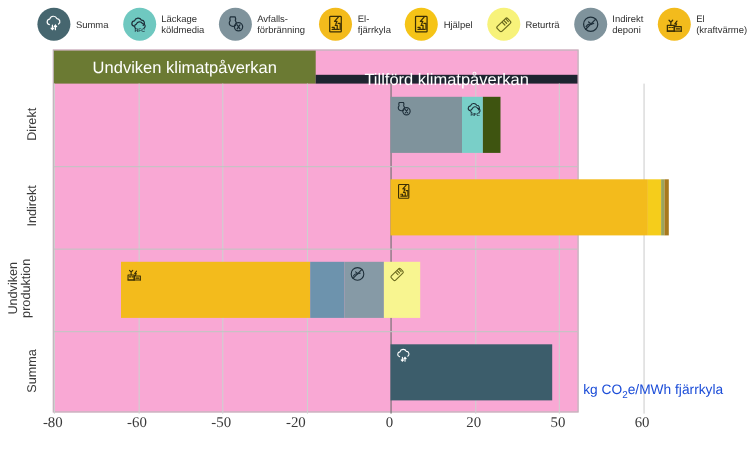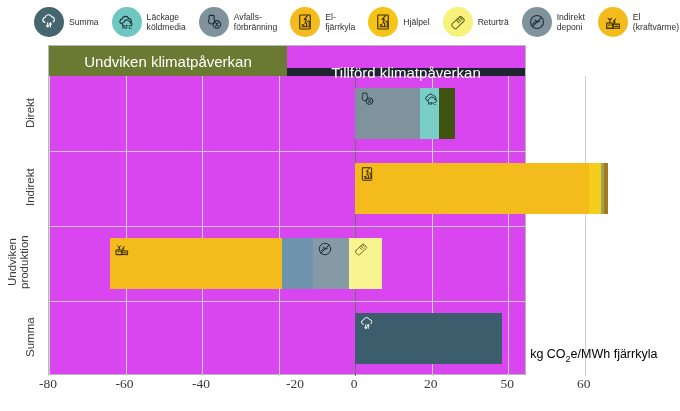--- a/index.html
+++ b/index.html
@@ -27,21 +27,21 @@
   .legend-badge svg{display:block;}
   .legend-label{
     font-size:8.6px;line-height:10px;color:#2e2e2e;white-space:pre-line;
   }
 
   
   #chart{
     position:absolute;left:48px;top:45px;width:478px;height:330px;
     box-sizing:border-box;
     border:1px solid #b9b9b9;
-    background:#d946ef;
+    background:#f9a8d4;
   }
   
   #band{position:absolute;left:0;top:0;width:100%;height:30px;display:flex;}
   .band-half{
     flex:1 1 50%;display:flex;align-items:center;justify-content:center;
     color:#ffffff;font-size:15px;
   }
   #band-left{background:#6b7a33;}
   #band-right{background:#1e2430;margin-top:22px;}
 
@@ -63,21 +63,21 @@
 
   
   .ylabel{
     position:absolute;font-size:11.5px;color:#3a3a3a;
     writing-mode:vertical-rl;transform:rotate(180deg);
     text-align:center;white-space:pre-line;line-height:12px;
   }
 
   
   #unit{
-    position:absolute;font-size:12.5px;color:#000000;white-space:nowrap;
+    position:absolute;font-size:12.5px;color:#1d4ed8;white-space:nowrap;
   }
   #unit sub{font-size:9px;}
 </style>
 </head>
 <body>
 
 <div id="legend">
     <div class="legend-item">
       <span class="legend-badge" style="background: rgb(70, 102, 111);">
         <svg width="18" height="18" viewBox="0 0 24 24">
@@ -268,21 +268,21 @@
 
 <div class="ylabel" id="ylab-0" style="top: 75px; height: 75px; left: 24px;">Direkt</div>
 <div class="ylabel" id="ylab-1" style="top: 150px; height: 75px; left: 24px;">Indirekt</div>
 <div class="ylabel" id="ylab-2" style="top: 225px; height: 75px; left: 6px; width: 40px;">Undviken
 produktion</div>
 <div class="ylabel" id="ylab-3" style="top: 300px; height: 75px; left: 24px;">Summa</div>
 
 <div id="xaxis">
     <div class="xtick" style="left: 48px;">-80</div>
     <div class="xtick" style="left: 124.533px;">-60</div>
-    <div class="xtick" style="left: 201.067px;">-40</div>
-    <div class="xtick" style="left: 295px;">-20</div>
+    <div class="xtick" style="left: 201.067px;">-50</div>
+    <div class="xtick" style="left: 269px;">-20</div>
     <div class="xtick" style="left: 354.133px;">0</div>
     <div class="xtick" style="left: 430.667px;">20</div>
     <div class="xtick" style="left: 507.2px;">50</div>
     <div class="xtick" style="left: 583.733px;">60</div>
   </div>
 
 <div id="unit" style="left: 530.16px; top: 347px;"><span>kg CO</span><sub>2</sub><span>e/MWh fjärrkyla</span></div>
 
 </body></html>

